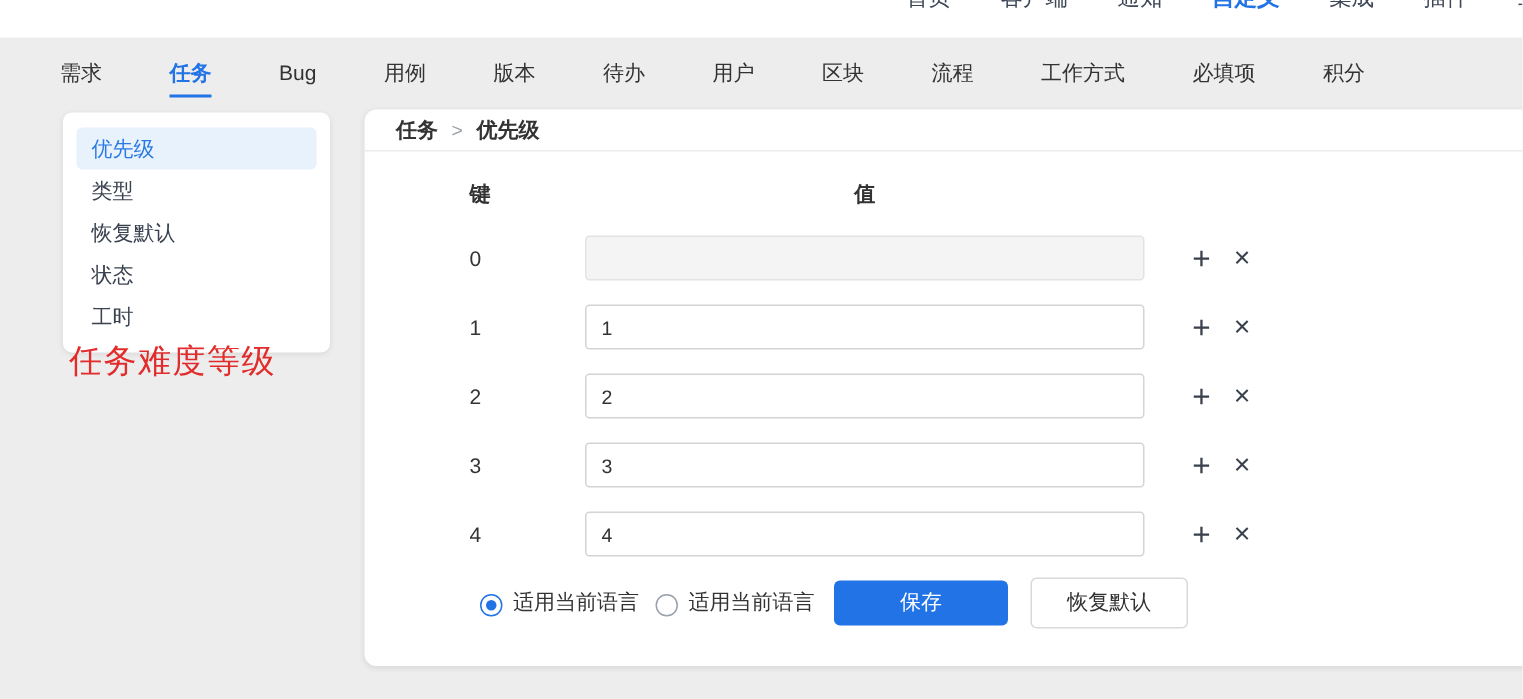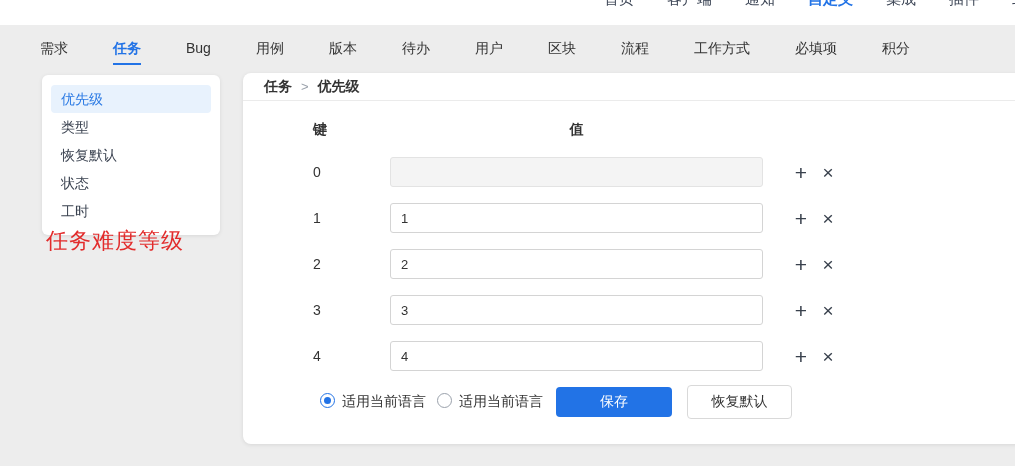--- a/index.html
+++ b/index.html
@@ -81,21 +81,21 @@
     position:absolute; width:26px; height:30px; line-height:29px;
     text-align:center; font-size:21px; color:#39414d; background:none;
     border:none; cursor:pointer; font-family:"Liberation Sans", sans-serif;
   }
   .add-btn { left:545px; }
   .del-btn { left:572px; font-size:19px; }
   .footer {
     position:absolute; left:77px; top:314px; height:30px;
     display:flex; align-items:center; white-space:nowrap;
   }
-  .radio-wrap { display:flex; align-items:flex-start; cursor:pointer; margin-right:11px; }
+  .radio-wrap { display:flex; align-items:flex-end; cursor:pointer; margin-right:11px; }
   .radio-circle {
     width:15px; height:15px; border-radius:50%;
     border:1px solid #9aa1ab; background:#fff; position:relative; margin-right:7px;
   }
   .radio-wrap.checked .radio-circle { border:1.5px solid #2273e6; }
   .radio-wrap.checked .radio-circle::after {
     content:""; position:absolute; left:3px; top:3px; width:7px; height:7px;
     border-radius:50%; background:#2273e6;
   }
   .radio-label { font-size:14px; color:#333; }

